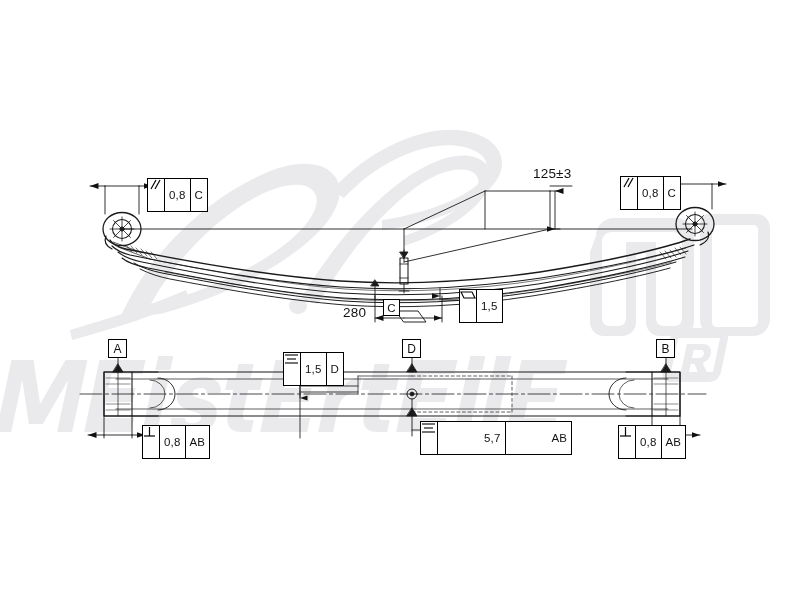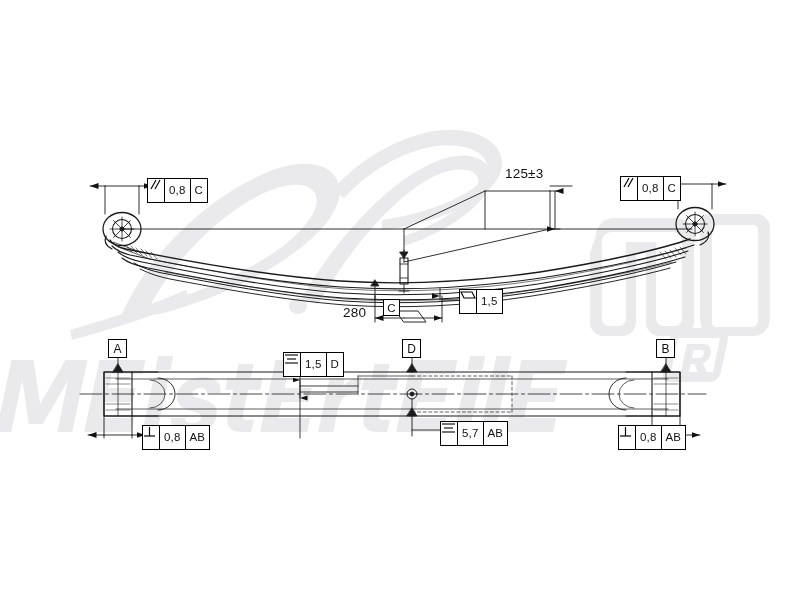--- a/index.html
+++ b/index.html
@@ -15,21 +15,21 @@
   .dwg{ z-index:3; }
   .fcf-layer{ z-index:4; }
 
   
   .fcf{
     position:absolute;
     display:flex;
     align-items:stretch;
     border:1.2px solid #000;
     background:#fff;
-    height:25px;
+    height:34px;
     font-size:11.5px;
     line-height:15px;
     box-sizing:border-box;
     z-index:6;
   }
   .fcf > div{
     border-right:1.2px solid #000;
     padding:0 4px;
     display:flex;align-items:center;justify-content:center;
     box-sizing:border-box;
@@ -451,21 +451,21 @@
       <div class="sym">
         <svg class="glyph" width="13" height="11" viewBox="0 0 13 11">
           <line x1="3" y1="10" x2="8" y2="1" stroke="#000" stroke-width="1.2"></line>
           <line x1="7" y1="10" x2="12" y2="1" stroke="#000" stroke-width="1.2"></line>
         </svg>
       </div>
       <div class="val">0,8</div>
       <div class="dat">C</div>
     </div>
 
-    <div class="dimtxt" style="left:505px;top:166px;">125±3</div>
+    <div class="dimtxt" style="left:533px;top:166px;">125±3</div>
 
     <div class="dimtxt" style="left:343px;top:305px;">280</div>
 
     <div class="datum-box sm" style="left:383px;top:299px;">C</div>
 
     <div class="fcf" style="left:459px;top:289px;">
       <div class="sym">
         <svg class="glyph" width="17" height="10" viewBox="0 0 17 10">
           <path d="M4 8 L15 8 L12 2 L1 2 Z" fill="none" stroke="#000" stroke-width="1.1"></path>
         </svg>
@@ -484,21 +484,21 @@
         <svg class="glyph" width="15" height="12" viewBox="0 0 15 12">
           <line x1="1" y1="2" x2="14" y2="2" stroke="#000" stroke-width="1.1"></line>
           <line x1="3" y1="6" x2="12" y2="6" stroke="#000" stroke-width="1.1"></line>
           <line x1="1" y1="10" x2="14" y2="10" stroke="#000" stroke-width="1.1"></line>
         </svg>
       </div>
       <div class="val">1,5</div>
       <div class="dat">D</div>
     </div>
 
-    <div class="fcf" style="left:440px;top:421px;">
+    <div class="fcf" style="left:420px;top:421px;gap:42px;">
       <div class="sym">
         <svg class="glyph" width="15" height="12" viewBox="0 0 15 12">
           <line x1="1" y1="2" x2="14" y2="2" stroke="#000" stroke-width="1.1"></line>
           <line x1="3" y1="6" x2="12" y2="6" stroke="#000" stroke-width="1.1"></line>
           <line x1="1" y1="10" x2="14" y2="10" stroke="#000" stroke-width="1.1"></line>
         </svg>
       </div>
       <div class="val">5,7</div>
       <div class="dat">AB</div>
     </div>

